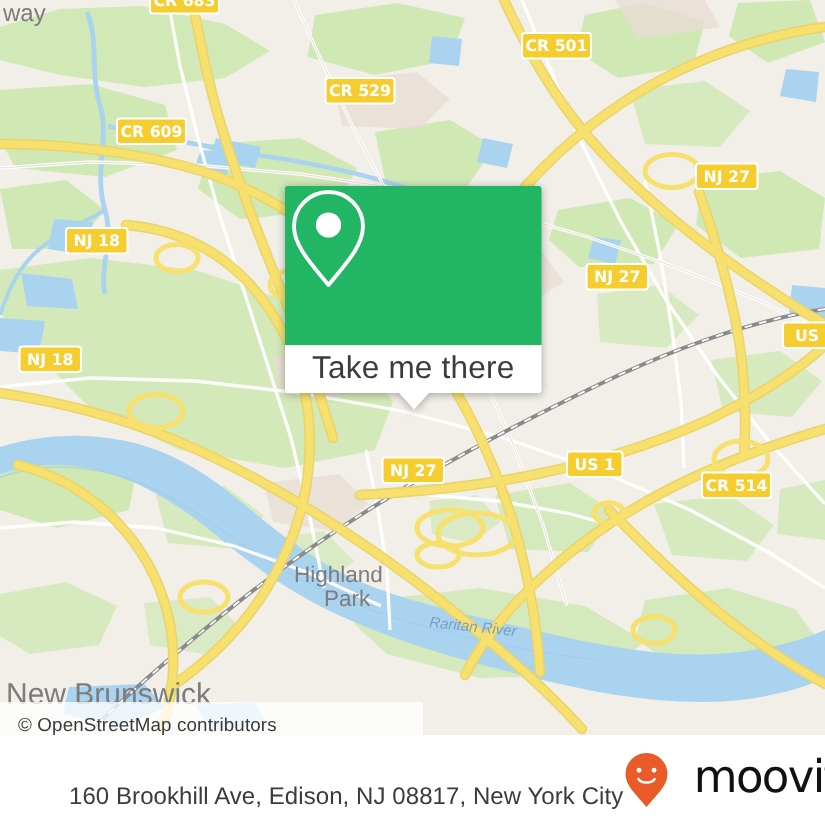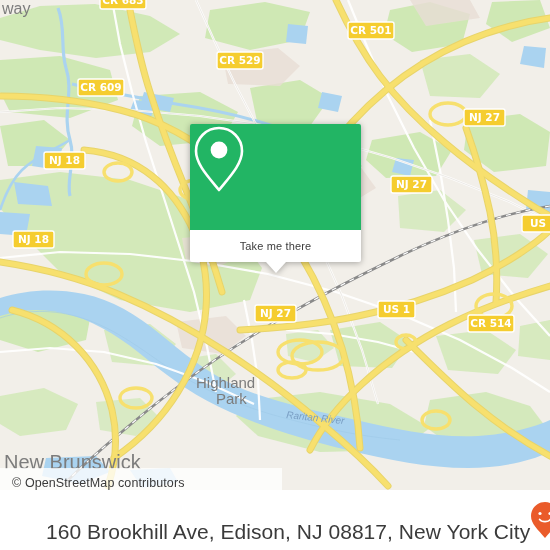--- a/index.html
+++ b/index.html
@@ -36,40 +36,40 @@
   .popup-top{
     height:106px;background:#22b564;border-radius:2px 2px 0 0;
     display:flex;align-items:center;justify-content:center;
   }
   .popup-bottom{
     height:32px;background:#ffffff;border-radius:0 0 2px 2px;
     display:flex;align-items:center;justify-content:center;
     position:relative;
   }
   .popup-bottom .label{
-    font-size:11px;color:#3c3c3c;letter-spacing:.15px;
+    font-size:21px;color:#3c3c3c;letter-spacing:.15px;
   }
   .popup-tail{
     position:absolute;left:50%;top:100%;margin-left:-10px;
     width:0;height:0;border-left:10px solid transparent;
     border-right:10px solid transparent;border-top:11px solid #ffffff;
   }
 
   
   .footer{
     position:absolute;left:0;top:490px;width:550px;height:60px;
     background:#ffffff;overflow:hidden;
   }
   .footer-ghost{position:absolute;left:0;top:-490px;opacity:.07;}
   .footer-inner{
     position:relative;width:100%;height:100%;
     display:flex;align-items:center;justify-content:space-between;
     padding:0 14px 0 46px;box-sizing:border-box;
   }
-  .footer-addr{font-size:21px;color:#3b3b3b;letter-spacing:.05px;white-space:nowrap;margin-top:24px;}
+  .footer-addr{font-size:16px;color:#3b3b3b;letter-spacing:.05px;white-space:nowrap;margin-top:24px;}
   .brand{display:flex;align-items:center;gap:17px;}
   .brand-word{
     font-size:30px;color:#111111;letter-spacing:-1.1px;
     font-family:"DejaVu Sans",sans-serif;line-height:1;
     padding-bottom:3px;
   }
 
   
   .shield-txt{
     font-family:"DejaVu Sans",sans-serif;font-weight:bold;font-size:10.5px;

